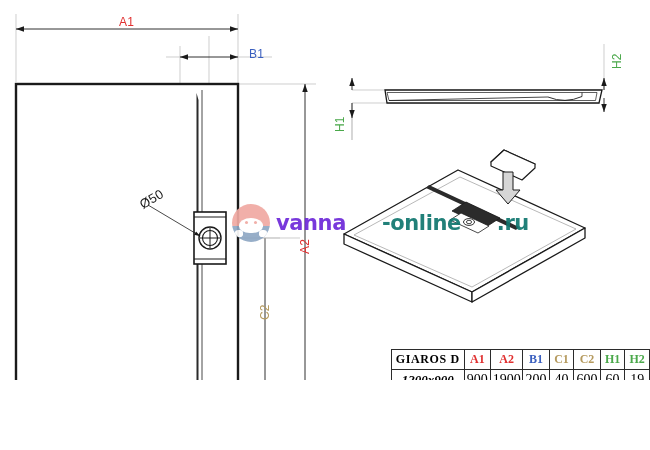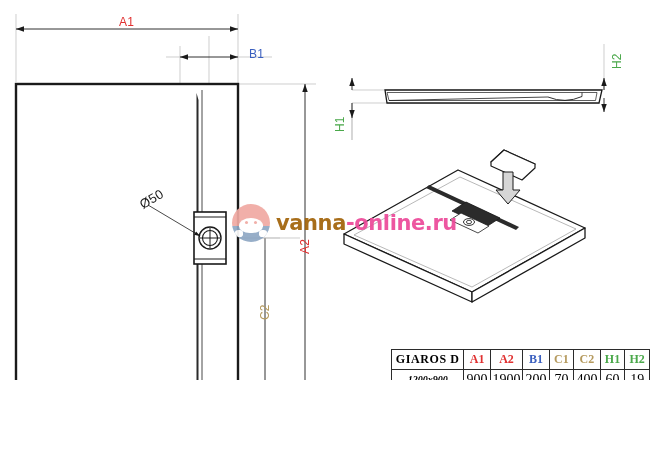--- a/index.html
+++ b/index.html
@@ -61,21 +61,21 @@
   #spec-table td.model-name {
     width: 82px;
     font-weight: bold;
     letter-spacing: 0.6px;
     font-size: 12px;
   }
   #spec-table td.model-size {
     font-style: italic;
     font-weight: bold;
     font-family: "Liberation Serif", serif;
-    font-size: 10px;
+    font-size: 13px;
   }
   #spec-table td.c-narrow { width: 28px; }
   #spec-table td.c-wide { width: 33px; }
 
   
   #watermark {
     position: absolute;
     left: 232px;
     top: 204px;
     display: flex;
@@ -134,22 +134,22 @@
     flex-direction: column;
     justify-content: center;
   }
   #wm-title {
     font-family: "DejaVu Sans", sans-serif;
     font-size: 21px;
     font-weight: bold;
     line-height: 1;
     letter-spacing: -0.4px;
   }
-  #wm-title .blue { color: #a16207; }
-  #wm-title .red { color: #ec4899; }
+  #wm-title .blue { color: #6d28d9; }
+  #wm-title .red { color: #0f766e; margin-left: 36px; }
   #wm-sub {
     font-family: "DejaVu Sans", sans-serif;
     font-size: 8.5px;
     color: #e8958e;
     margin-top: 3px;
     letter-spacing: 0.1px;
     white-space: nowrap;
   }
 </style>
 </head>
@@ -342,21 +342,21 @@
         <td class="c-narrow" style="color:#b59a5e;">C1</td>
         <td class="c-narrow" style="color:#b59a5e;">C2</td>
         <td class="c-narrow" style="color:#4aa84a;">H1</td>
         <td class="c-narrow" style="color:#4aa84a;">H2</td>
       </tr>
       <tr>
         <td class="model-size">1200x900</td>
         <td>900</td>
         <td>1900</td>
         <td>200</td>
-        <td>70</td>
-        <td>400</td>
+        <td>40</td>
+        <td>600</td>
         <td>60</td>
         <td>19</td>
       </tr>
     </tbody>
   </table>
 
 </div>
 
 </body></html>

